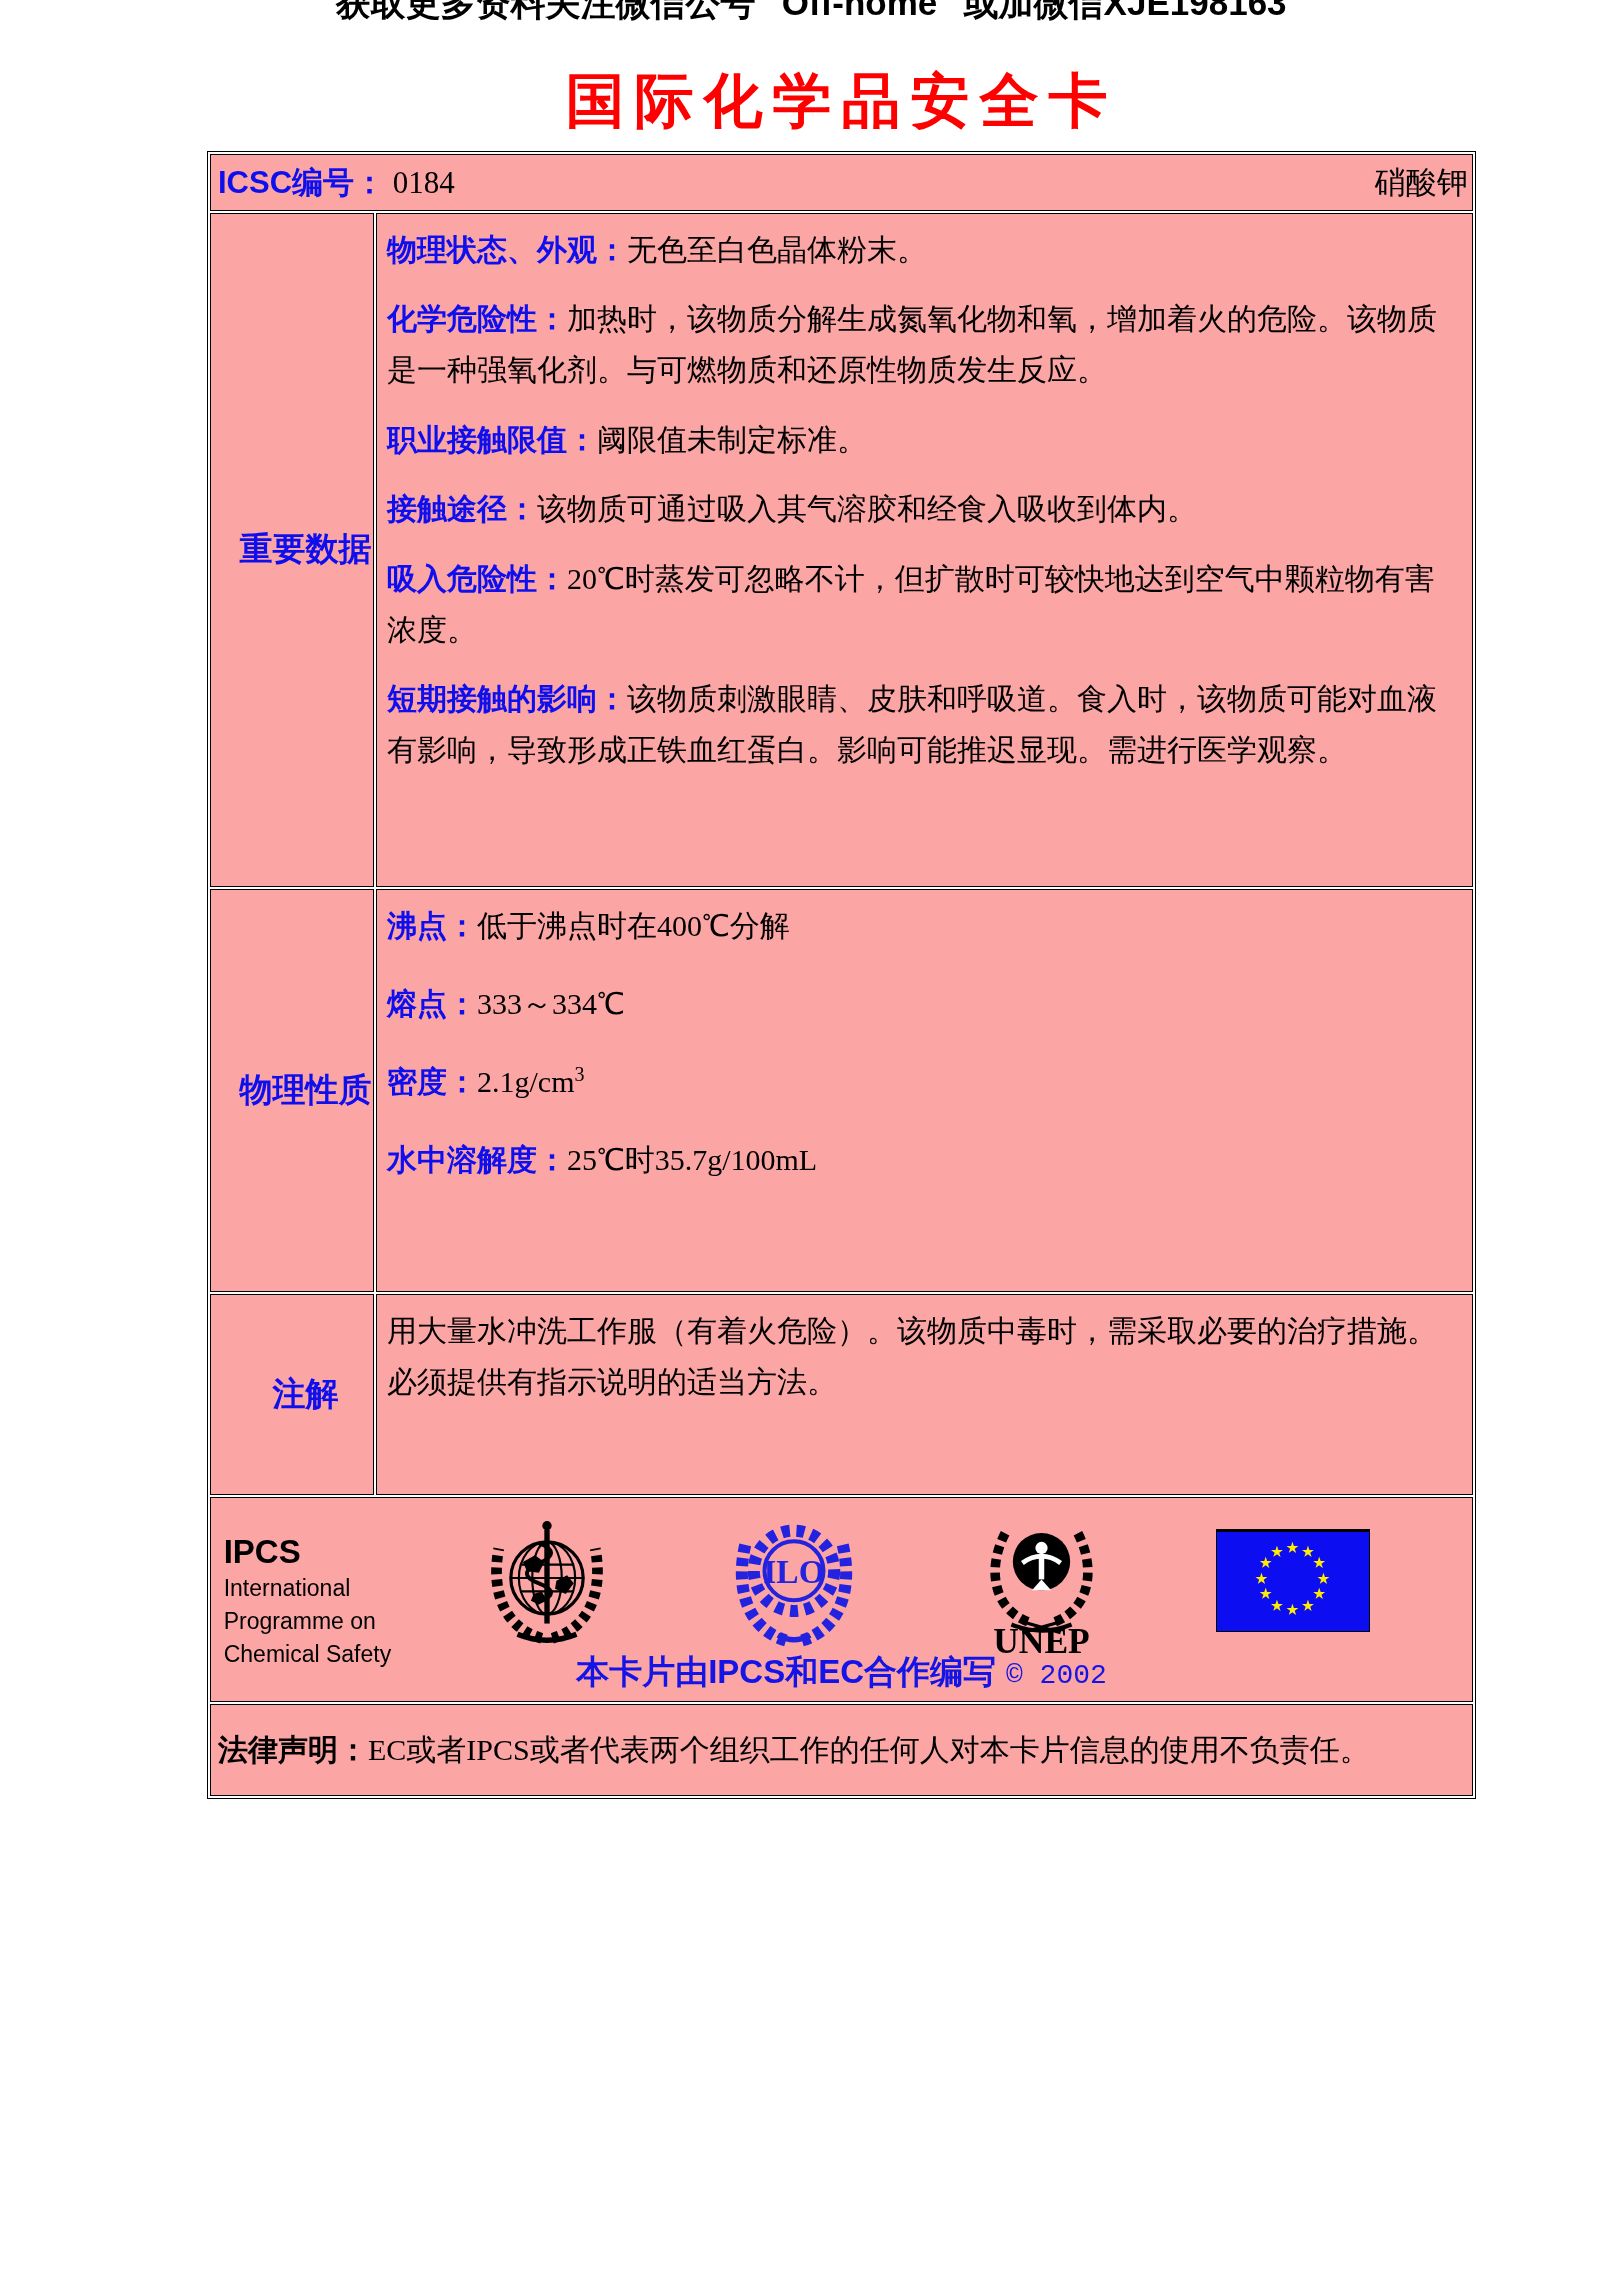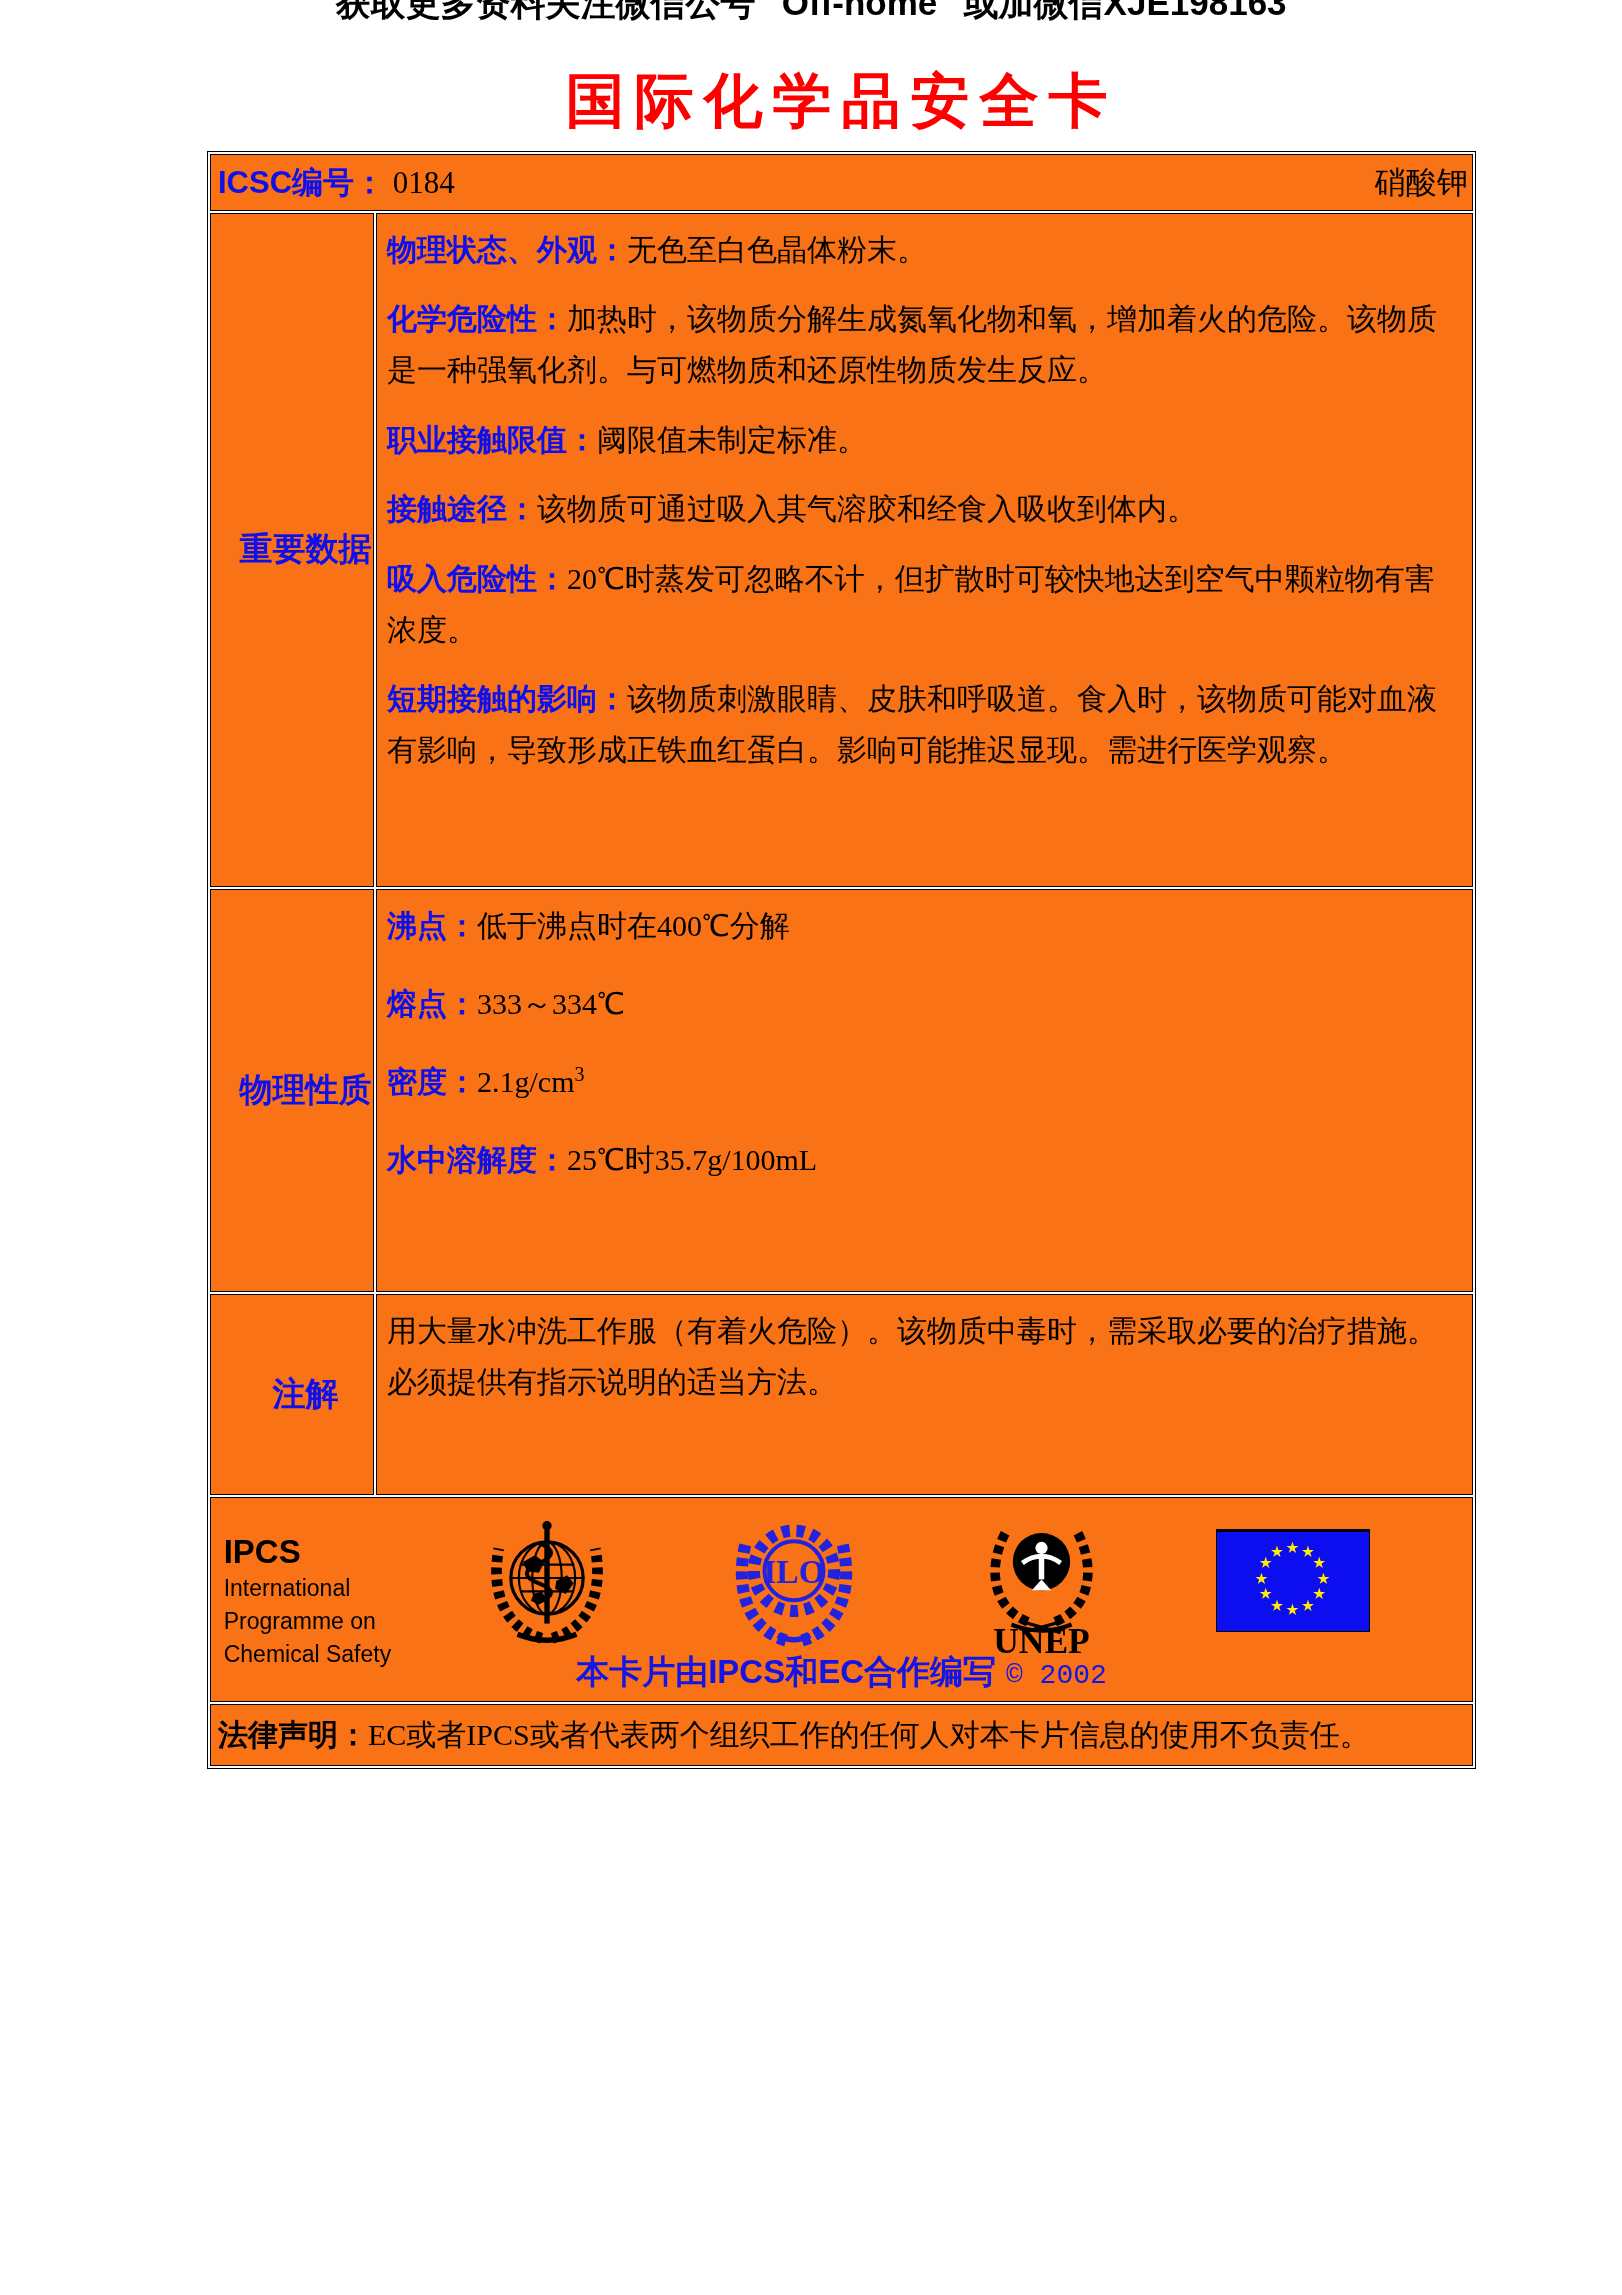--- a/index.html
+++ b/index.html
@@ -38,21 +38,21 @@
     position:absolute; top:151px; left:207px;
     width:1269px;
     border:1.4px solid #000;
     border-spacing:2.1px;
     border-collapse:separate;
     background:#fff;
     table-layout:fixed;
   }
   table.card td{
     border:1.4px solid #000;
-    background:#f97316;
+    background:#fca5a5;
     overflow:hidden;
   }
   col.label-col{width:164px;}
   .icsc-cell{
     height:55px;
     font-size:31px;
     vertical-align:middle;
     padding:0 4.2px 0 7px;
   }
   .icsc-flex{display:flex;justify-content:space-between;align-items:center;}
@@ -101,21 +101,21 @@
   .caption-line{
     position:absolute;left:0;right:0;bottom:5.7px;
     text-align:center;
     font-family:"Liberation Sans",sans-serif;
     color:#1414e6;
   }
   .caption-main{font-size:33px;font-weight:bold;}
   .caption-copy{font-size:28px;font-weight:normal;margin-left:10px;font-family:Liberation Mono, monospace;}
   .legal-cell{
     height:58px;vertical-align:middle;
-    font-size:30px;padding:1px 7px;
+    font-size:30px;padding:16px 7px;
   }
   .legal-label{
     font-family:"Liberation Sans",sans-serif;
     font-weight:bold;color:#000;
   }
   sup{font-size:20px;vertical-align:super;line-height:0;}
 </style>
 </head>
 <body>
 

